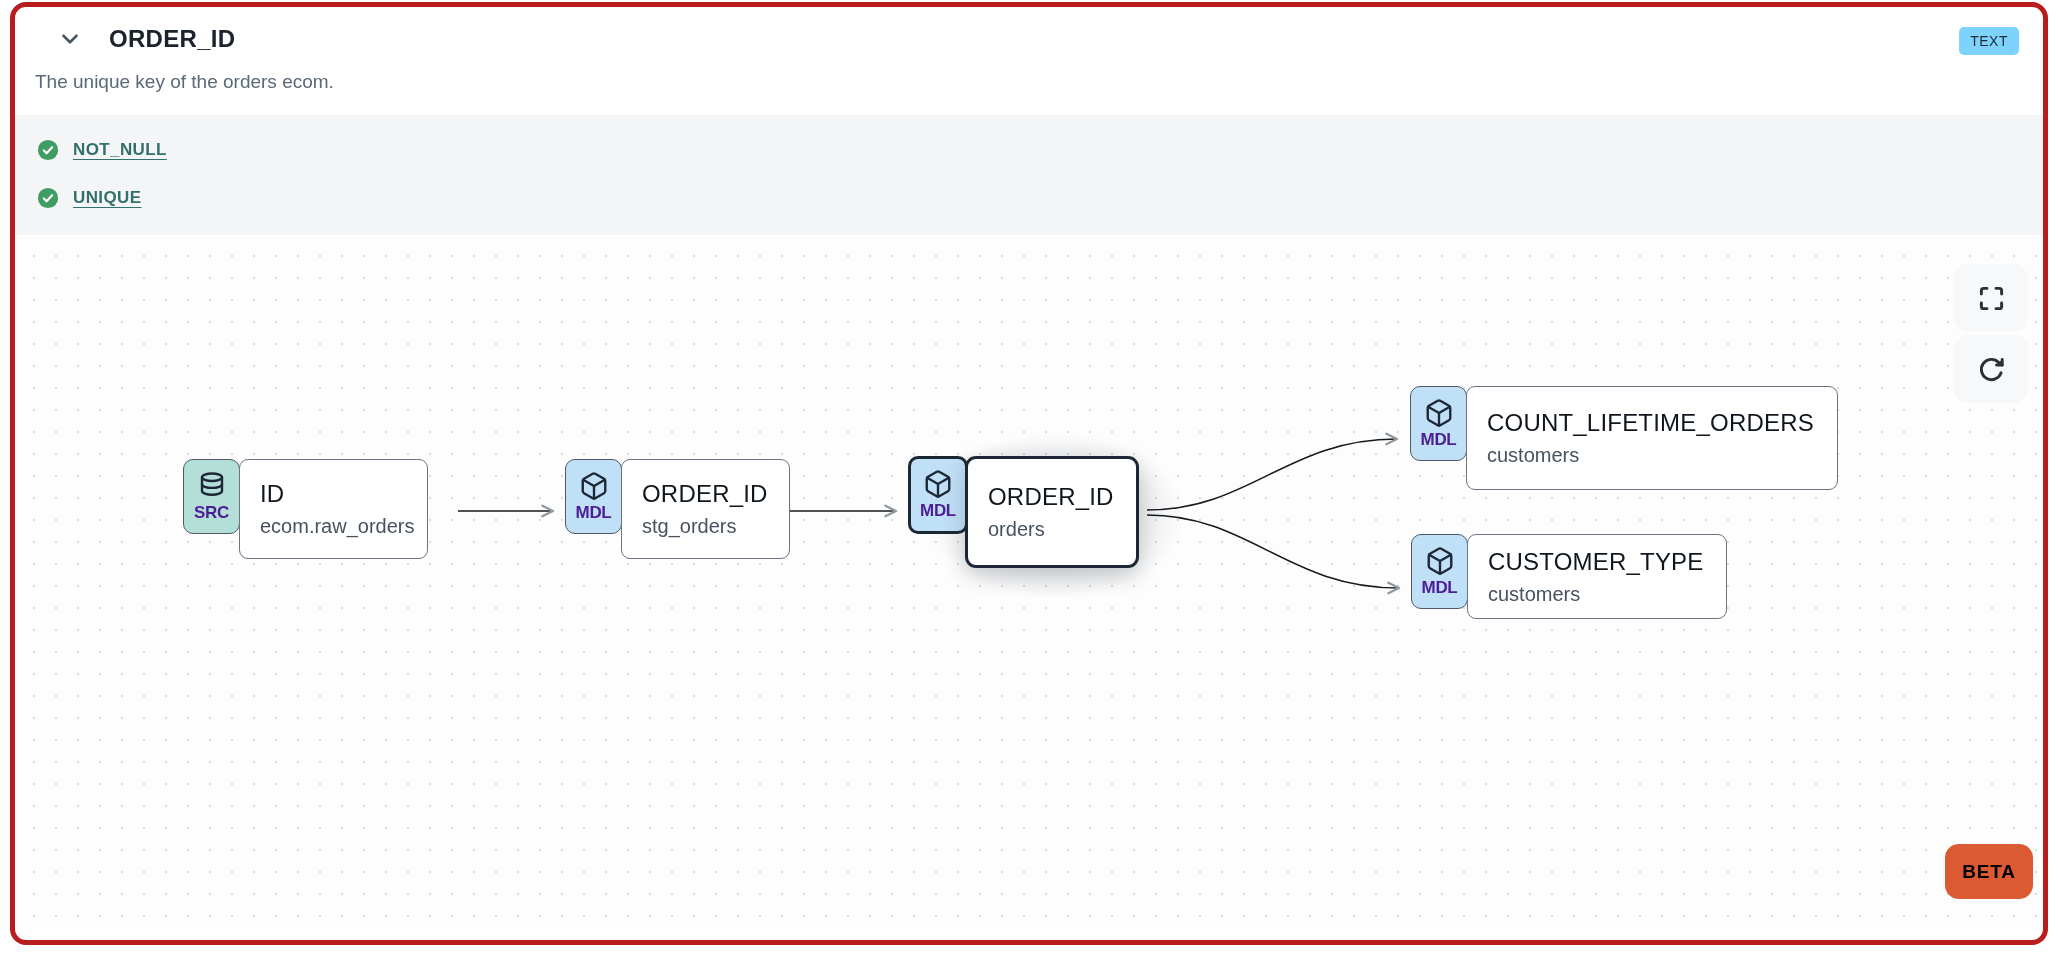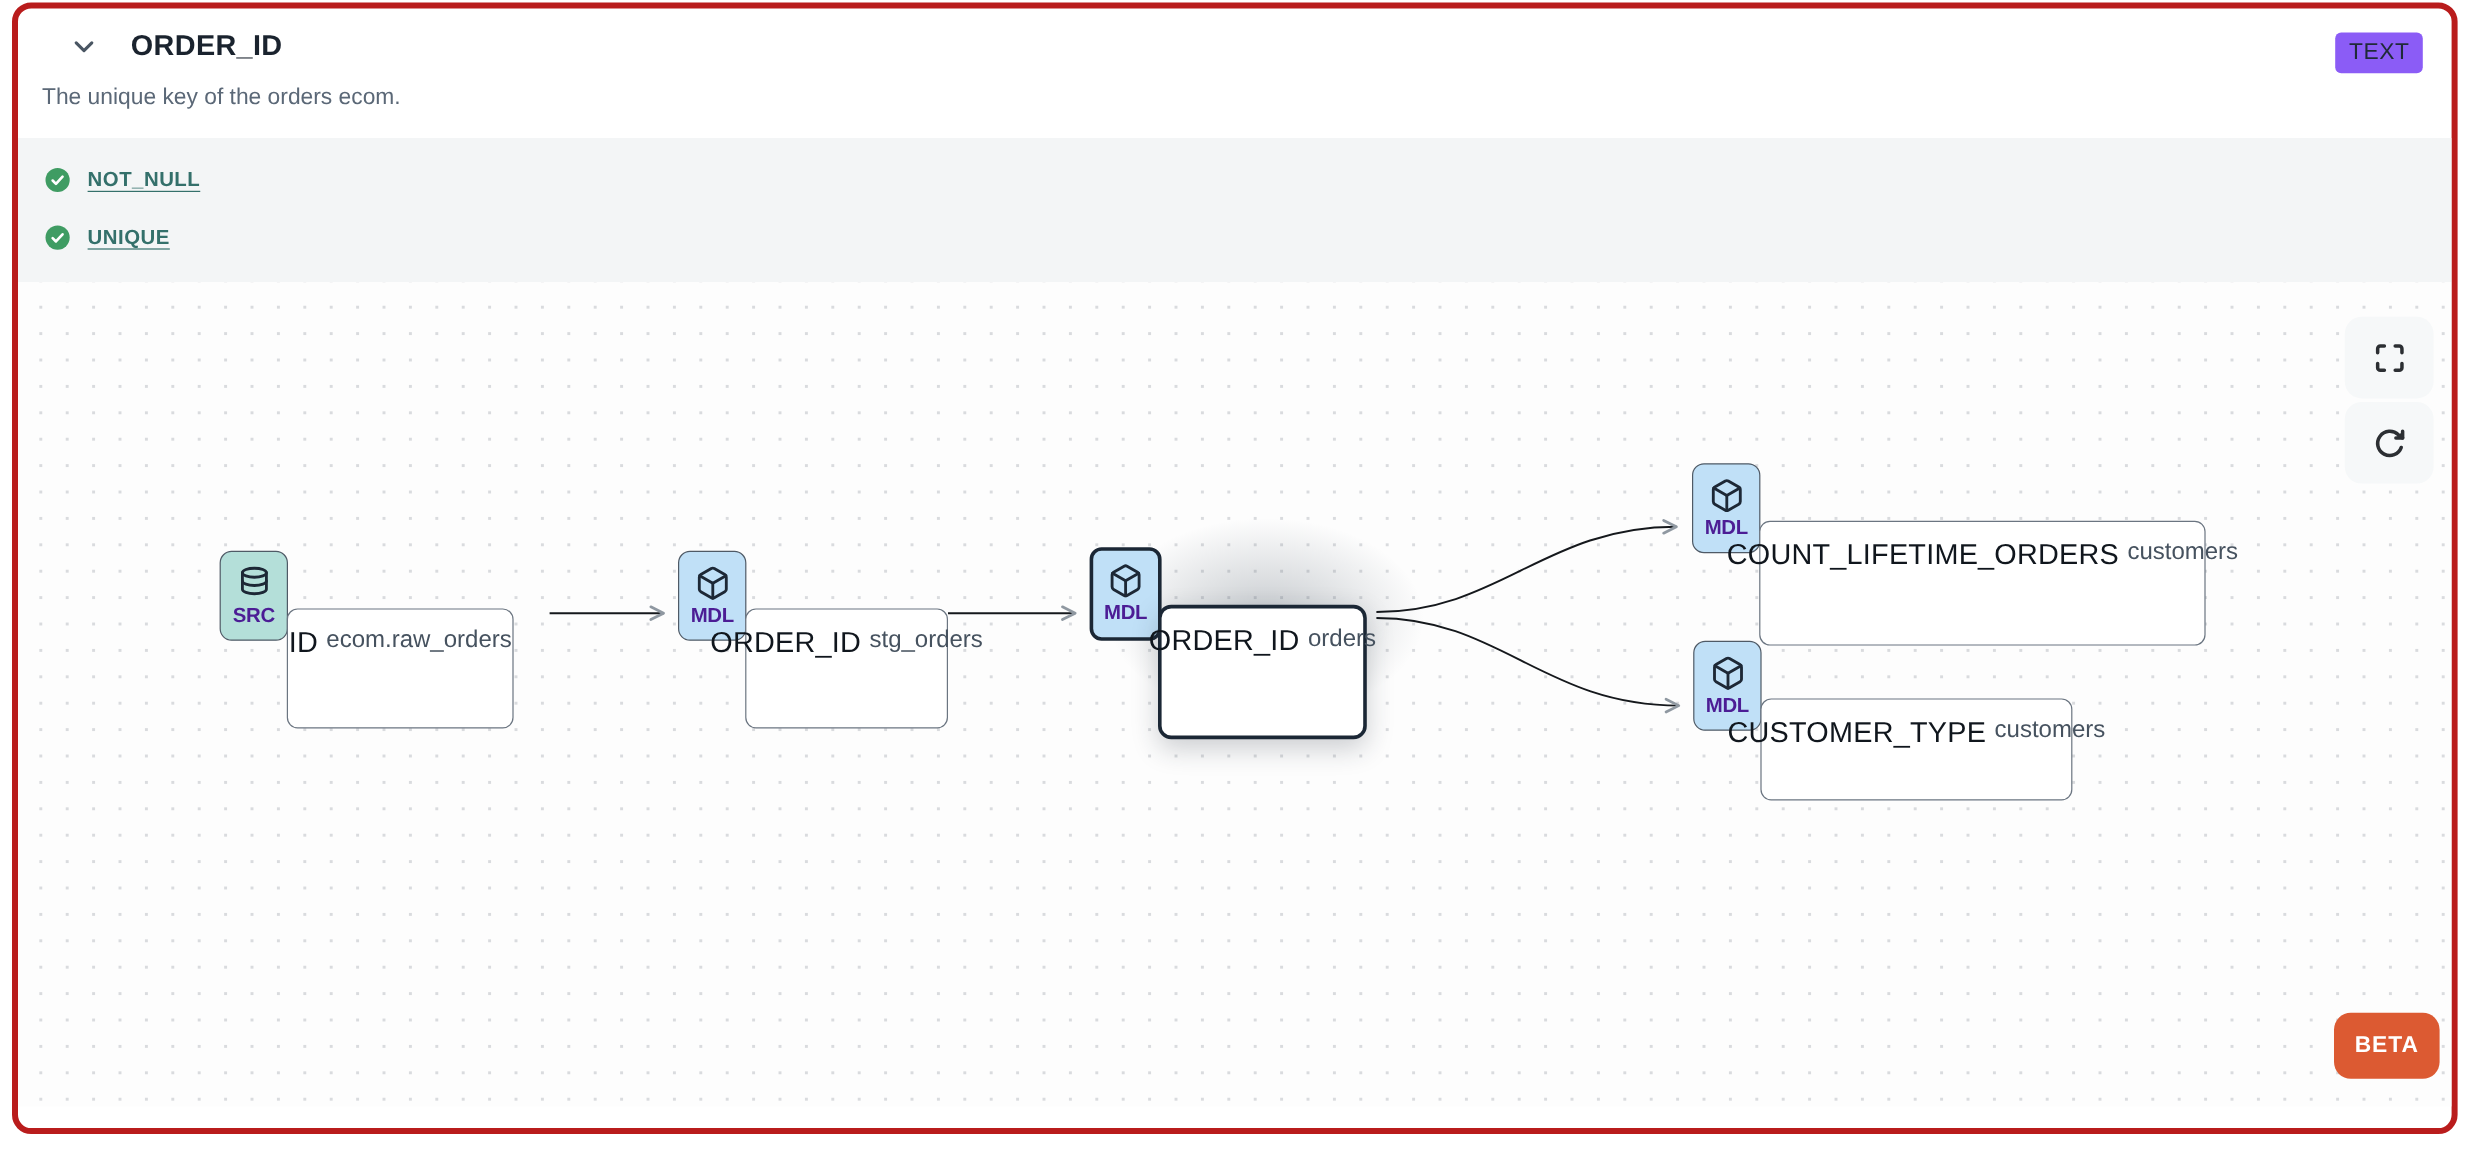--- a/index.html
+++ b/index.html
@@ -6,22 +6,22 @@
     font-family:"Liberation Sans",sans-serif;-webkit-font-smoothing:antialiased;}
   .card{position:absolute;left:10px;top:2px;width:2038px;height:943px;
     background:#ffffff;border:5px solid #b91c1c;border-radius:16px;box-sizing:border-box;overflow:hidden;}
 
   
   .hdr{position:relative;padding:18px 24px 0 22px;}
   .hdr-row{display:flex;align-items:center;gap:26px;}
   .chev{width:26px;height:26px;margin-left:20px;color:#4a5663;cursor:pointer;flex:0 0 auto;}
   .hdr-title{font-size:24px;font-weight:600;color:#1a232e;letter-spacing:.3px;}
   .hdr-desc{margin:18px 0 0 -2px;font-size:19px;color:#5b6877;}
-  .type-badge{position:absolute;right:24px;top:20px;background:#8b5cf6;color:#1f2a37;
-    font-size:19px;padding:6px 11px;border-radius:5px;letter-spacing:.5px;}
+  .type-badge{position:absolute;right:24px;top:20px;background:#7dd3fc;color:#1f2a37;
+    font-size:14px;padding:6px 11px;border-radius:5px;letter-spacing:.5px;}
 
   
   .tests{margin-top:22px;background:#f3f5f6;padding:24px 22px 26px 22px;display:flex;flex-direction:column;gap:26px;}
   .test-row{display:flex;align-items:center;gap:14px;}
   .check{width:22px;height:22px;flex:0 0 auto;}
   .test-link{font-size:17px;font-weight:600;color:#34706b;letter-spacing:.4px;
     text-decoration:underline;text-underline-offset:4px;cursor:pointer;}
 
   
   .canvas{position:relative;width:100%;height:687px;background:#fdfdfd;
@@ -33,41 +33,41 @@
 
   
   .node{position:absolute;display:flex;align-items:flex-start;z-index:1;cursor:pointer;}
   .badge{width:57px;height:75px;box-sizing:border-box;border:1px solid #4f5a66;border-radius:10px;
     display:flex;flex-direction:column;align-items:center;justify-content:center;gap:2px;flex:0 0 auto;}
   .badge.src{background:#b4dfd9;}
   .badge.mdl{background:#c0e0f7;}
   .bicon{width:30px;height:30px;color:#1d2836;}
   .blabel{font-size:17px;font-weight:700;color:#4c1d95;letter-spacing:-.3px;}
   .ncard{box-sizing:border-box;margin-left:-1px;background:#ffffff;border:1px solid #6b7581;
-    border-radius:9px;padding:14px 20px;display:flex;flex-direction:row;justify-content:center;gap:7px;margin-top:48px;}
+    border-radius:9px;padding:14px 20px;display:flex;flex-direction:column;justify-content:center;gap:7px;}
   .ntitle{font-size:24px;font-weight:500;color:#10161d;letter-spacing:.2px;white-space:nowrap;}
   .nsub{font-size:20px;color:#46525f;white-space:nowrap;}
   .n1{left:168px;top:224px;} .n1 .ncard{width:189px;height:100px;}
   .n2{left:550px;top:224px;} .n2 .ncard{width:169px;height:100px;}
   .n3{left:893px;top:221px;} 
   .n3 .badge{width:60px;height:78px;border:3px solid #1b2735;border-radius:10px;}
   .n3 .ncard{width:174px;height:112px;margin-left:-3px;border:3.5px solid #1b2735;border-radius:11px;
     box-shadow:0 8px 22px rgba(30,42,54,.22);}
   .n4{left:1395px;top:151px;} .n4 .ncard{width:372px;height:104px;}
   .n5{left:1396px;top:299px;} .n5 .ncard{width:260px;height:85px;}
 
   
   .ctl{position:absolute;width:74px;height:68px;border-radius:14px;background:#f6f8f9;
     display:flex;align-items:center;justify-content:center;color:#2c2f33;cursor:pointer;z-index:2;}
   .ctl svg{width:27px;height:27px;}
   .ctl.fullscreen{left:1939px;top:29px;}
   .ctl.refresh{left:1939px;top:100px;}
 
   .beta{position:absolute;left:1930px;top:609px;width:88px;height:55px;border-radius:14px;
-    background:#dc5a32;color:#ffffff;font-size:19px;font-weight:700;letter-spacing:.8px;
+    background:#dc5a32;color:#000000;font-size:19px;font-weight:700;letter-spacing:.8px;
     display:flex;align-items:center;justify-content:center;z-index:2;}
 </style>
 </head>
 <body>
 
 <div class="card">
 
   <div class="hdr">
     <div class="hdr-row">
       <svg class="chev" viewBox="0 0 24 24" fill="none" stroke="currentColor" stroke-width="2.4" stroke-linecap="round" stroke-linejoin="round">

